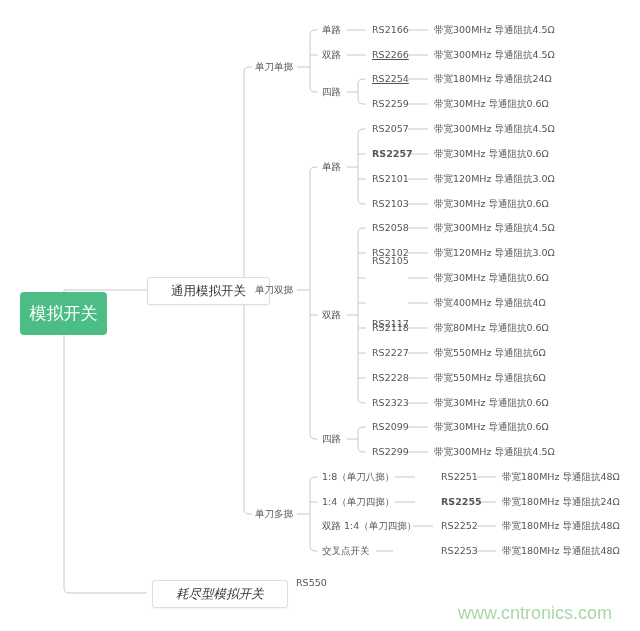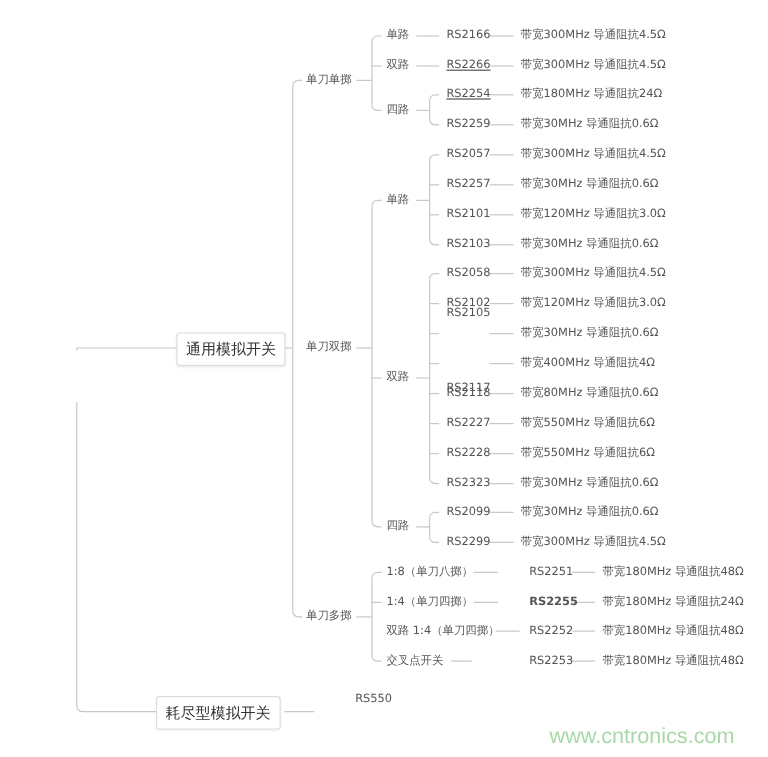--- a/index.html
+++ b/index.html
@@ -4,21 +4,21 @@
 <style>
   html, body { margin:0; padding:0; background:#ffffff; }
   body { width:640px; height:631px; position:relative; overflow:hidden;
          font-family:"DejaVu Sans", "Liberation Sans", sans-serif; color:#555; }
   #canvas { position:absolute; left:0; top:0; width:640px; height:631px; }
   svg.lines { position:absolute; left:0; top:0; }
   .abs { position:absolute; white-space:nowrap; }
   .root { left:20px; top:292px; width:87px; height:43px; background:#4cbe85; border-radius:4px;
           color:#fff; font-size:17px; line-height:43px; text-align:center; }
   .l1 { background:#fff; border:1px solid #ddd; border-radius:3px; font-size:12.5px; color:#333;
-        height:26px; line-height:26px; padding:0 7px; box-shadow:0 1px 2px rgba(0,0,0,0.06); }
+        height:26px; line-height:26px; padding:0 23px; box-shadow:0 1px 2px rgba(0,0,0,0.06); }
   .t { font-size:9.5px; color:#555; line-height:14px; }
   .wm { font-size:18px; color:#a8d8a8; font-family:"Liberation Sans", sans-serif; }
 </style>
 </head>
 <body>
 
 <div id="canvas">
   <svg class="lines" width="640" height="631">
     <g stroke="#c8c8c8" stroke-width="1" fill="none">
 
@@ -109,23 +109,24 @@
       <line x1="413" y1="526" x2="433" y2="526"></line>
       <line x1="376" y1="551" x2="393" y2="551"></line>
 
       <line x1="477" y1="477" x2="496" y2="477"></line>
       <line x1="477" y1="502" x2="496" y2="502"></line>
       <line x1="477" y1="526" x2="496" y2="526"></line>
       <line x1="477" y1="551" x2="496" y2="551"></line>
     </g>
   </svg>
 
+  <div class="abs root">模拟开关</div>
 
   <div class="abs l1" style="left:147px;top:277px;">通用模拟开关</div>
-  <div class="abs l1" style="left:130px;top:580px;">耗尽型模拟开关</div>
+  <div class="abs l1" style="left:152px;top:580px;font-style:italic;">耗尽型模拟开关</div>
   <div class="abs t" style="left:268px;top:576px;margin-left:28px;">RS550</div>
 
   <div class="abs t" style="left:255px;top:60px;">单刀单掷</div>
   <div class="abs t" style="left:255px;top:283px;">单刀双掷</div>
   <div class="abs t" style="left:255px;top:507px;">单刀多掷</div>
 
   <div class="abs t" style="left:322px;top:23px;">单路</div>
   <div class="abs t" style="left:322px;top:48px;">双路</div>
   <div class="abs t" style="left:322px;top:85px;">四路</div>
 
@@ -142,21 +143,21 @@
   <div class="abs t" style="left:434px;top:23px;">带宽300MHz 导通阻抗4.5Ω</div>
   <div class="abs t" style="left:372px;top:48px;text-decoration:underline;">RS2266</div>
   <div class="abs t" style="left:434px;top:48px;">带宽300MHz 导通阻抗4.5Ω</div>
   <div class="abs t" style="left:372px;top:72px;text-decoration:underline;">RS2254</div>
   <div class="abs t" style="left:434px;top:72px;">带宽180MHz 导通阻抗24Ω</div>
   <div class="abs t" style="left:372px;top:97px;">RS2259</div>
   <div class="abs t" style="left:434px;top:97px;">带宽30MHz 导通阻抗0.6Ω</div>
 
   <div class="abs t" style="left:372px;top:122px;">RS2057</div>
   <div class="abs t" style="left:434px;top:122px;">带宽300MHz 导通阻抗4.5Ω</div>
-  <div class="abs t" style="left:372px;top:147px;">RS2257</div>
+  <div class="abs t" style="left:372px;top:147px;font-weight:bold;">RS2257</div>
   <div class="abs t" style="left:434px;top:147px;">带宽30MHz 导通阻抗0.6Ω</div>
   <div class="abs t" style="left:372px;top:172px;">RS2101</div>
   <div class="abs t" style="left:434px;top:172px;">带宽120MHz 导通阻抗3.0Ω</div>
   <div class="abs t" style="left:372px;top:197px;">RS2103</div>
   <div class="abs t" style="left:434px;top:197px;">带宽30MHz 导通阻抗0.6Ω</div>
 
   <div class="abs t" style="left:372px;top:221px;">RS2058</div>
   <div class="abs t" style="left:434px;top:221px;">带宽300MHz 导通阻抗4.5Ω</div>
   <div class="abs t" style="left:372px;top:246px;">RS2102</div>
   <div class="abs t" style="left:434px;top:246px;">带宽120MHz 导通阻抗3.0Ω</div>

